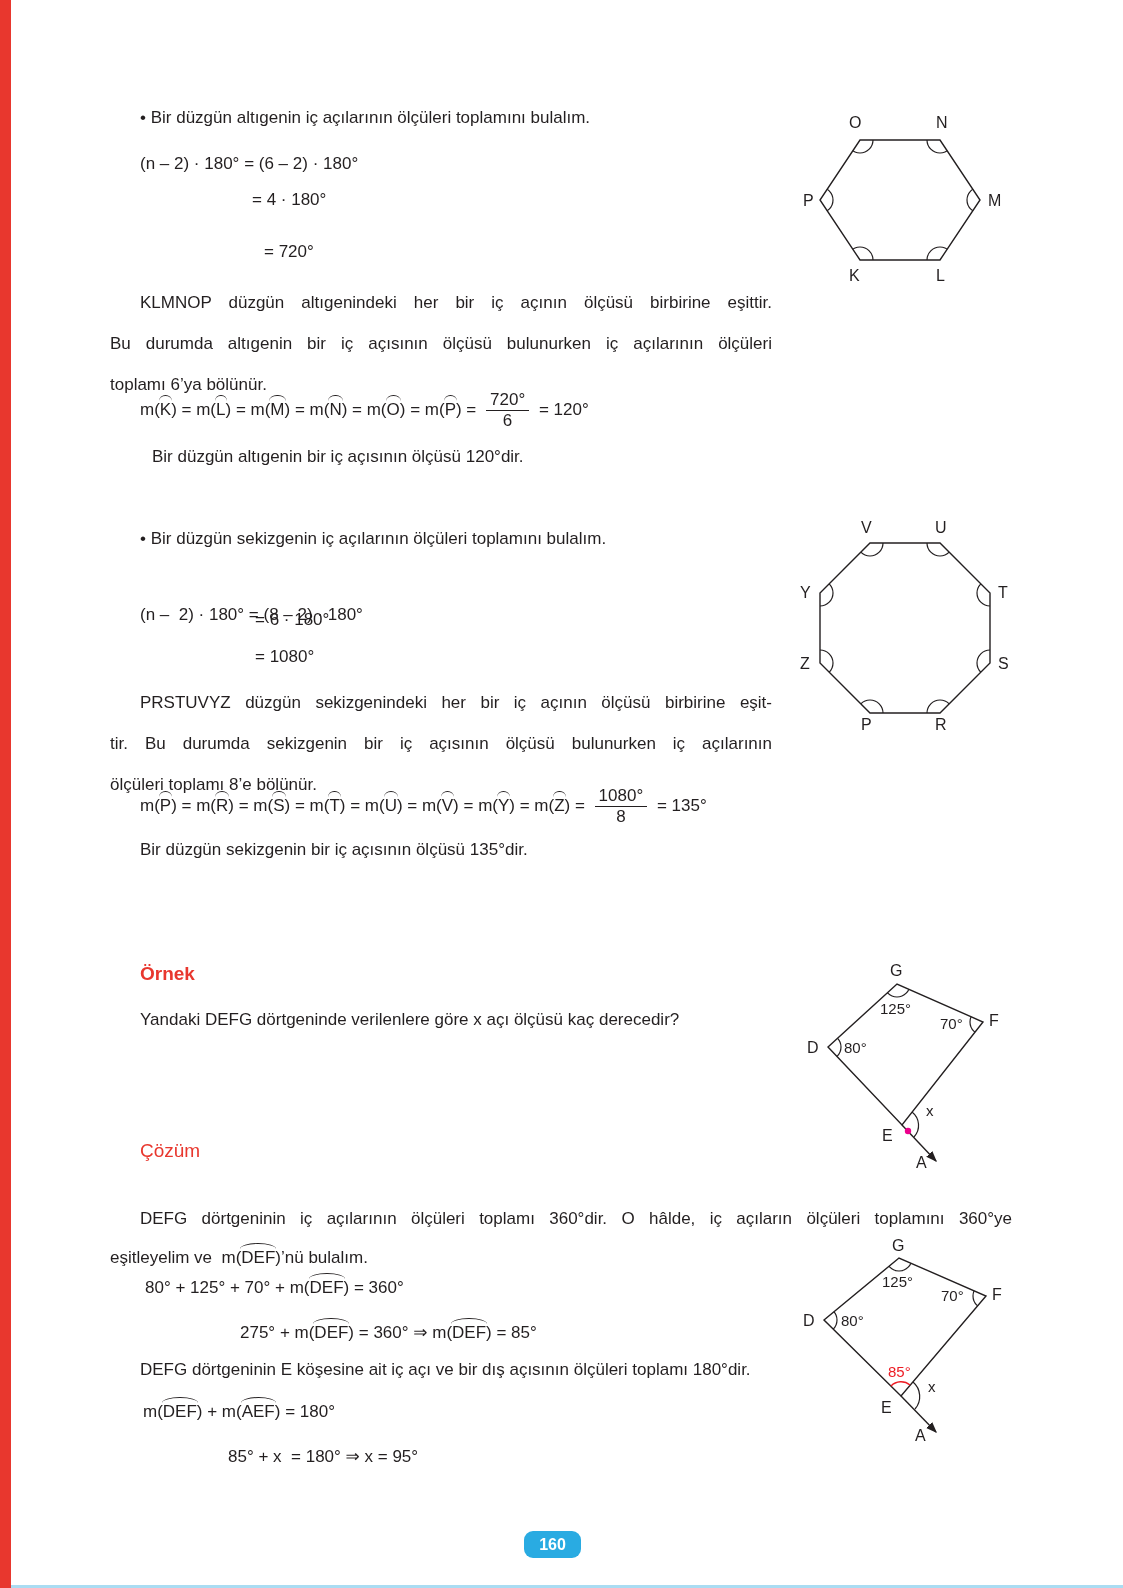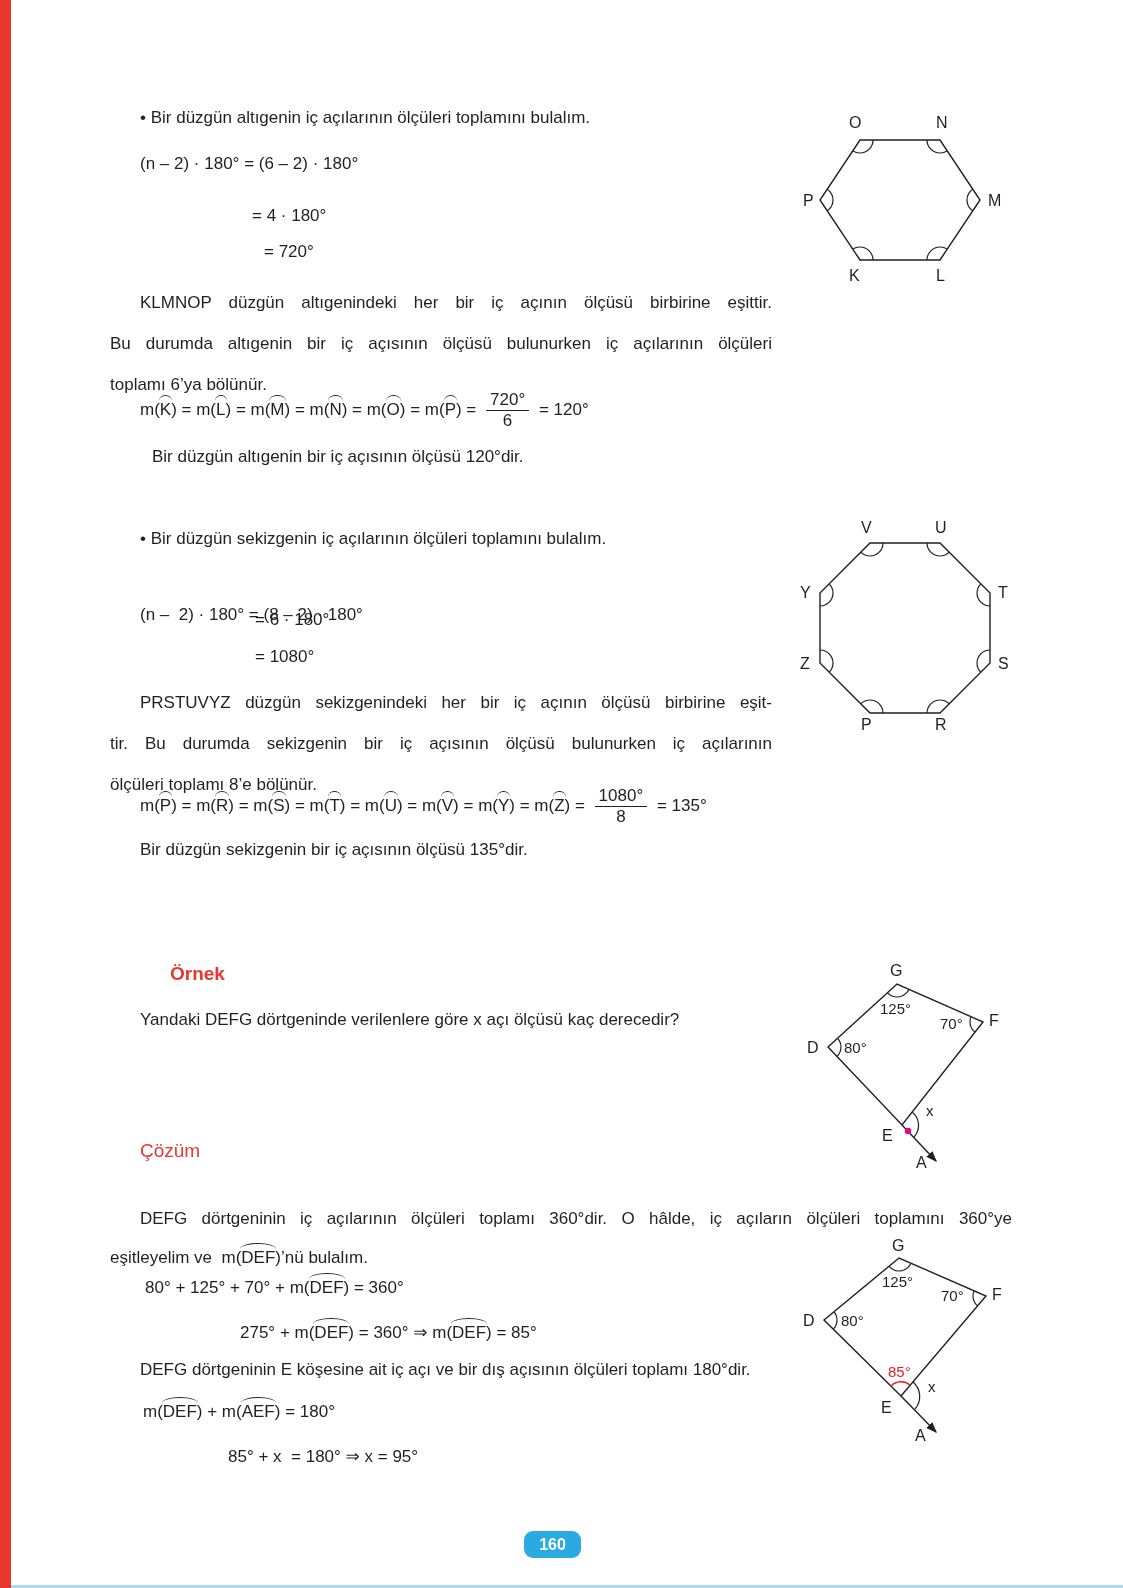--- a/index.html
+++ b/index.html
@@ -13,21 +13,21 @@
   .wline { width:902px; line-height:41px; text-align:justify; font-size:17px; }
   .jlast { text-align-last:justify; }
   .ind { text-indent:30px; }
   .math { font-size:17px; color:#231f20; white-space:pre; }
   .math .frac { display:inline-block; text-align:center; vertical-align:middle; margin:0 5px; line-height:1.2; }
   .math .frac .num { display:block; border-bottom:1.4px solid #231f20; padding:0 4px; }
   .math .frac .den { display:block; }
   .widehat { position:relative; display:inline-block; }
   .widehat::before { content:""; position:absolute; left:-1px; right:-1px; top:-5px; height:5px;
       border-top:1.5px solid #231f20; border-radius:50% 50% 0 0 / 100% 100% 0 0; }
-  .heading-ornek { color:#e8372e; font-size:19px; font-weight:bold;margin-left:30px; }
+  .heading-ornek { color:#e8372e; font-size:19px; font-weight:bold; }
   .heading-cozum { color:#e8372e; font-size:19px; }
   svg.fig { position:absolute; overflow:visible; }
   svg .shape { fill:none; stroke:#231f20; stroke-width:1.4; }
   svg .arcs circle, svg path.arc { fill:none; stroke:#231f20; stroke-width:1.2; }
   svg path.arc-red { fill:none; stroke:#ed1c24; stroke-width:1.4; }
   svg line.ray { stroke:#231f20; stroke-width:1.4; }
   svg text { font-size:16px; fill:#231f20; font-family:"Liberation Sans", sans-serif; }
   svg text.ang { font-size:15px; }
   svg text.ang-red { font-size:15px; fill:#ed1c24; }
   .badge { position:absolute; left:524px; top:1491px; width:57px; height:27px; background:#29abe2;
@@ -35,21 +35,21 @@
       display:flex; align-items:center; justify-content:center;margin-top:40px; }
 </style>
 </head>
 <body>
 
 <div class="page">
   <div class="redbar"></div>
 
   <div class="abs txt" style="left:140px; top:108px;">• Bir düzgün altıgenin iç açılarının ölçüleri toplamını bulalım.</div>
   <div class="abs math" style="left:140px; top:154px;">(n – 2) · 180° = (6 – 2) · 180°</div>
-  <div class="abs math" style="left:252px; top:206px;">= 4 · 180°</div>
+  <div class="abs math" style="left:252px; top:190px;">= 4 · 180°</div>
   <div class="abs math" style="left:264px; top:242px;">= 720°</div>
 
   <div class="abs" style="left:110px; top:282px;">
     <div class="line jlast ind">KLMNOP düzgün altıgenindeki her bir iç açının ölçüsü birbirine eşittir.</div>
     <div class="line jlast">Bu durumda altıgenin bir iç açısının ölçüsü bulunurken iç açılarının ölçüleri</div>
     <div class="line">toplamı 6’ya bölünür.</div>
   </div>
 
   <div class="abs math" style="left:140px; top:390px;"><span>m(</span><span class="widehat">K</span><span>) = m(</span><span class="widehat">L</span><span>) = m(</span><span class="widehat">M</span><span>) = m(</span><span class="widehat">N</span><span>) = m(</span><span class="widehat">O</span><span>) = m(</span><span class="widehat">P</span><span>) = </span><span class="frac"><span class="num">720°</span><span class="den">6</span></span><span> = 120°</span></div>
   <div class="abs txt" style="left:140px; top:447px;margin-left:12px;">Bir düzgün altıgenin bir iç açısının ölçüsü 120°dir.</div>

